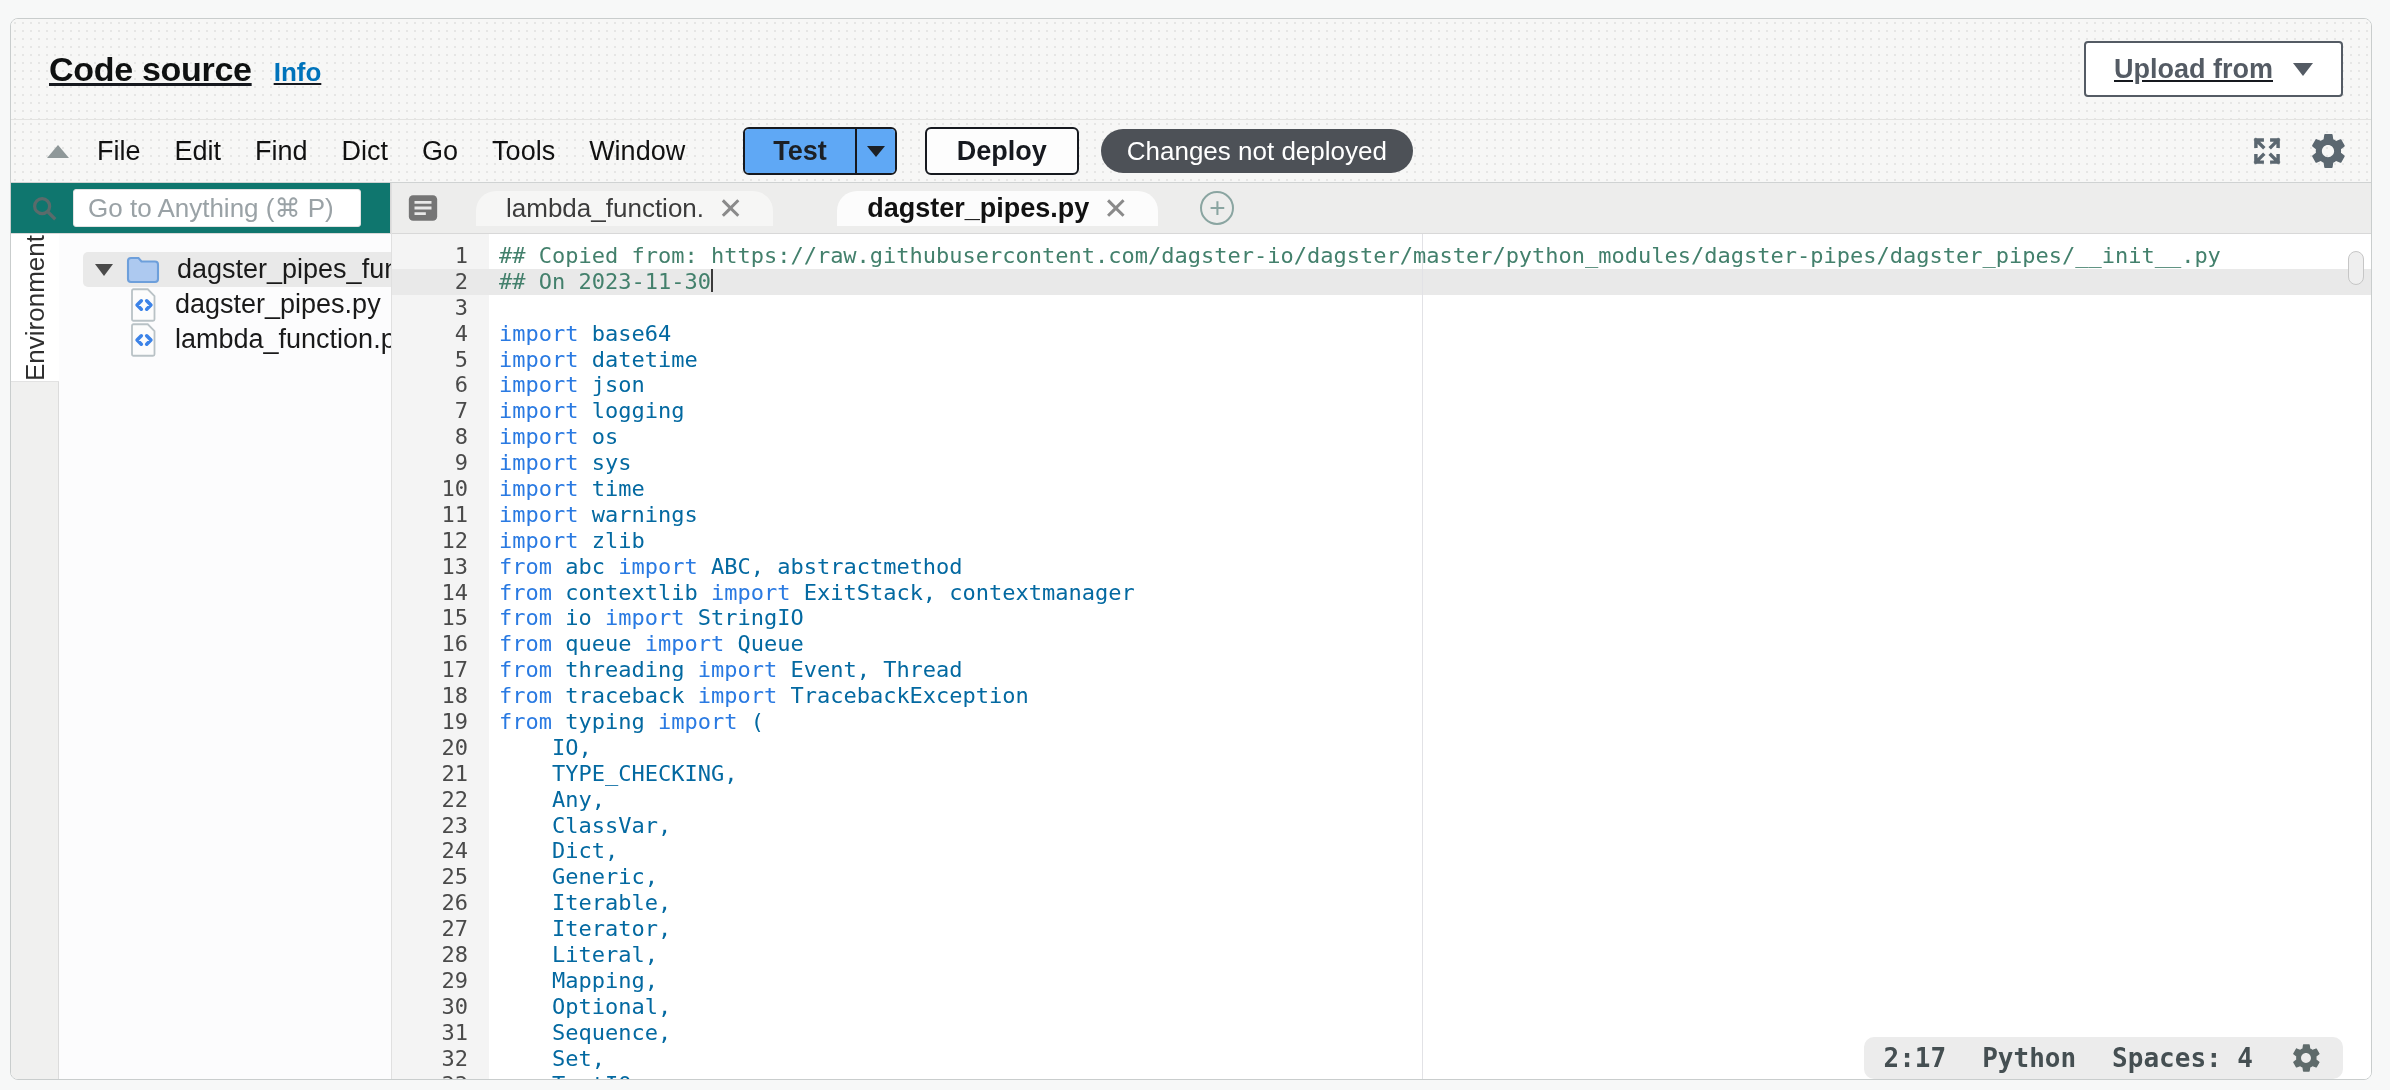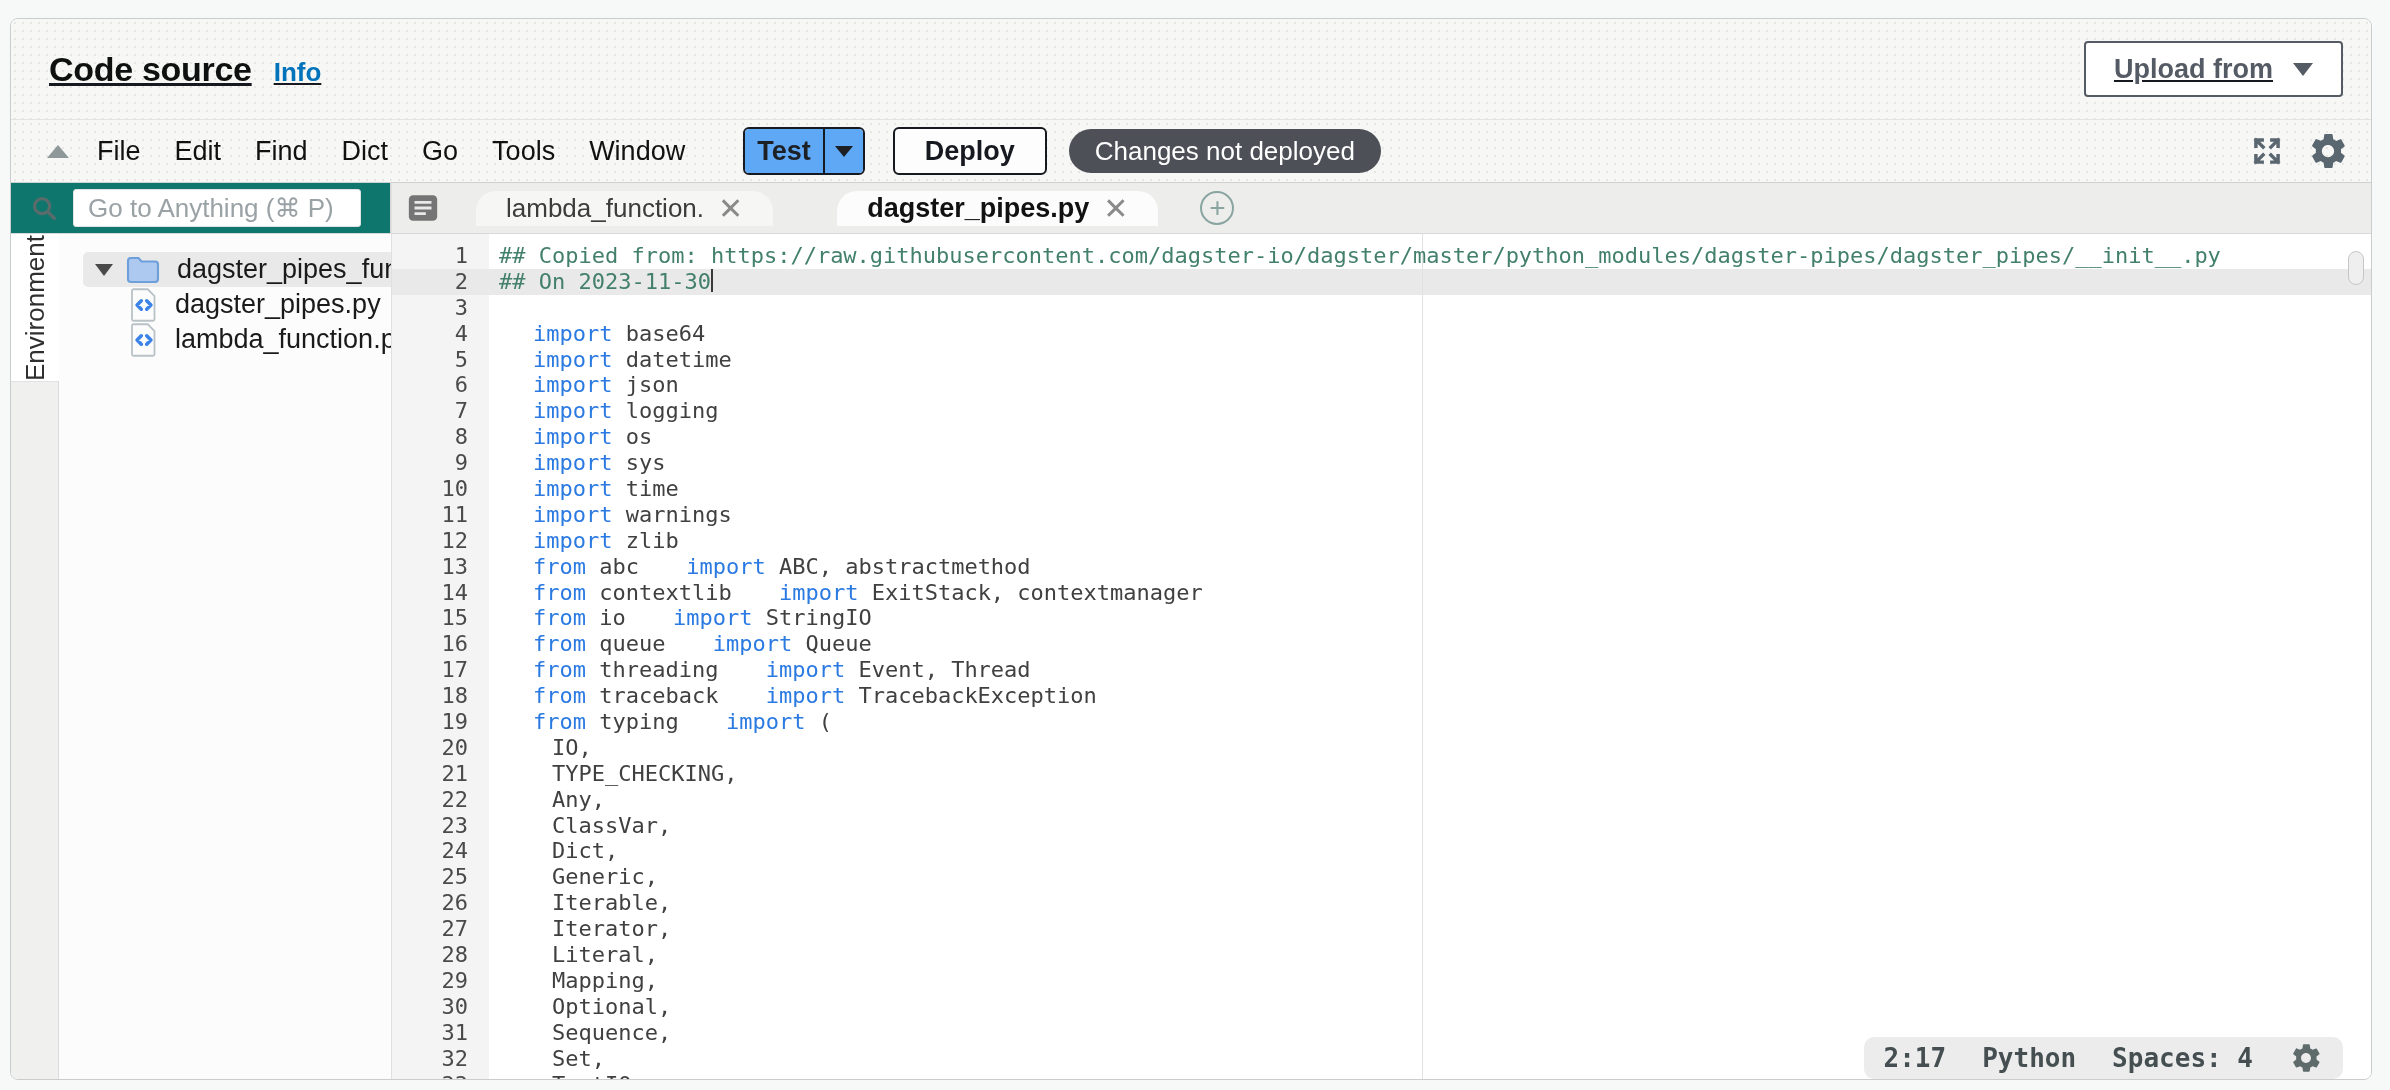--- a/index.html
+++ b/index.html
@@ -29,21 +29,21 @@
     margin-left:auto; margin-right:28px; height:56px; padding:0 28px;
     border:2px solid #545b64; border-radius:4px; background:#fff;
     display:flex; align-items:center; font-size:27px; font-weight:700; color:#545b64; cursor:pointer;
   }
   .caret-down-dark { width:0; height:0; border-left:10px solid transparent; border-right:10px solid transparent; border-top:13px solid #545b64; margin-left:20px; }
   
   .menubar { height:64px; flex:none; display:flex; align-items:center; border-top:1px solid #e3e3e1; border-bottom:1px solid #cfd2d2; }
   .collapse-tri { width:0; height:0; border-left:11px solid transparent; border-right:11px solid transparent; border-bottom:13px solid #8f9899; margin:0 28px 0 36px; }
   .menu-item { font-size:27px; color:#111; margin-right:34px; cursor:pointer; }
   .test-split { display:flex; height:48px; margin-left:24px; border:2px solid #16191f; border-radius:6px; overflow:hidden; cursor:pointer; }
-  .test-main { background:var(--testblue,#5fa8f5); padding:0 12px; display:flex; align-items:center; font-size:27px; font-weight:700; color:#1c2025; }
+  .test-main { background:var(--testblue,#5fa8f5); padding:0 28px; display:flex; align-items:center; font-size:27px; font-weight:700; color:#1c2025; }
   .test-arrow { background:var(--testblue,#5fa8f5); border-left:2px solid #16191f; width:40px; display:flex; align-items:center; justify-content:center; }
   .tri-sm { width:0; height:0; border-left:9px solid transparent; border-right:9px solid transparent; border-top:11px solid #1c2025; }
   .deploy-btn { height:48px; margin-left:28px; padding:0 30px; border:2px solid #16191f; border-radius:6px; background:#fdfdfd; display:flex; align-items:center; font-size:27px; font-weight:700; color:#16191f; cursor:pointer; }
   .status-pill-badge { height:44px; margin-left:22px; padding:0 26px; border-radius:22px; background:var(--badge,#4d5157); display:flex; align-items:center; font-size:26px; color:#ffffff; }
   .menubar-right { margin-left:auto; display:flex; align-items:center; gap:22px; margin-right:22px; }
   .icon-btn { cursor:pointer; display:flex; align-items:center; }
   
   .main { flex:1; display:flex; min-height:0; }
   .sidebar { width:380px; flex:none; display:flex; flex-direction:column; }
   .goto-row { height:51px; flex:none; background:#0f766e; border-bottom:1px solid #d8d8d8; border-right:1px solid #d8d8d8; display:flex; align-items:center; }
@@ -70,23 +70,23 @@
   .tab-close { font-size:30px; color:#8a8a8a; margin-left:14px; font-weight:400; cursor:pointer; }
   .newtab-btn { align-self:center; margin-left:42px; width:34px; height:34px; border:2px solid #8aa5a1; border-radius:50%; color:#8aa5a1; font-size:28px; line-height:30px; text-align:center; cursor:pointer; }
   .code-area { flex:1; position:relative; background:#ffffff; overflow:hidden; font-family:"DejaVu Sans Mono", monospace; }
   .active-line-hl { position:absolute; left:0; right:0; height:26px; background:#e9e9e9; z-index:0; }
   .print-margin { position:absolute; top:0; bottom:0; left:1030px; width:1px; background:#e2e2e6; z-index:1; }
   .gutter { position:absolute; left:0; top:0; bottom:0; width:97px; background:#f4f4f4; z-index:2; padding-top:9px; }
   .gutter-num { height:25.9px; line-height:25.9px; font-size:22px; color:#4a4a4a; text-align:right; padding-right:21px; }
   .gutter-num.active { background:#e9e9e9; }
   .code-lines { position:absolute; left:107px; top:0; right:0; z-index:3; padding-top:9px; white-space:pre; }
   .code-line { height:25.9px; line-height:25.9px; font-size:22px; color:#16191f; }
-  .tok-kw { color:var(--kw,#2a7ae2);margin-left:34px; }
+  .tok-kw { color:var(--kw,#2a7ae2); }
   .tok-com { color:var(--com,#43806c); }
-  .tok-txt { color:#404040; }
+  .tok-txt { color:#0369a1; }
   .caret { display:inline-block; width:2px; height:23px; background:#3a3a3a; vertical-align:middle; margin-top:-4px; }
   .scroll-thumb { position:absolute; right:7px; top:17px; width:16px; height:34px; background:#efefef; border:1px solid #c6c6c6; border-radius:9px; z-index:5; cursor:pointer; }
   .editor-statusbar { position:absolute; right:28px; bottom:0; height:42px; background:#ececec; border-radius:10px; display:flex; align-items:center; gap:36px; padding:0 20px; z-index:5; font-size:26px; font-weight:700; color:#454f52; }
   .sb-item { cursor:pointer; }
 </style>
 </head>
 <body>
 
 <div class="card">
 

